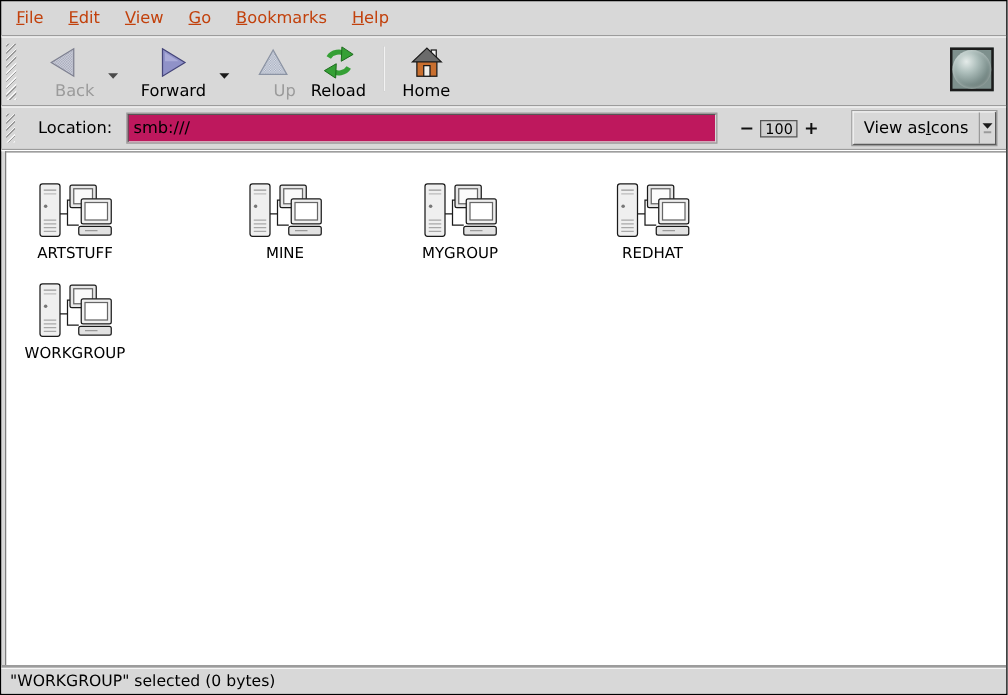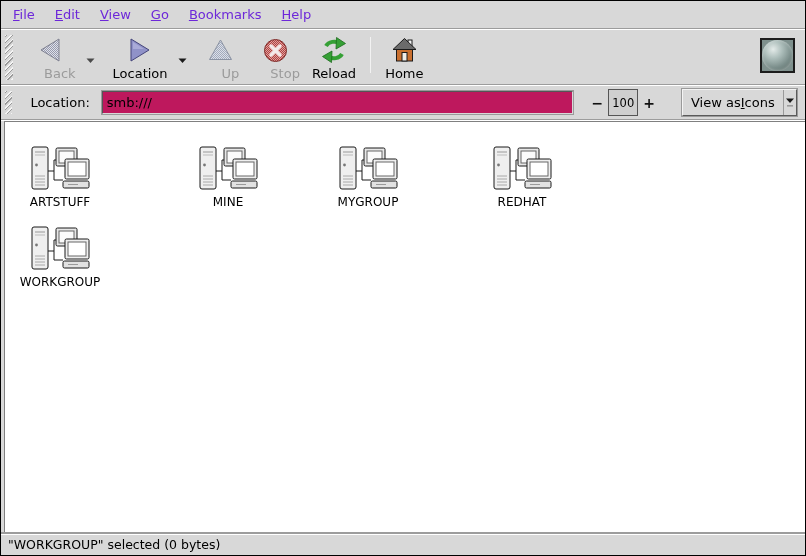--- a/index.html
+++ b/index.html
@@ -14,21 +14,21 @@
     overflow: hidden;
     position: relative;
   }
 
   
   .menubar {
     height: 27px; display: flex; align-items: center;
     padding-left: 2px; flex: 0 0 auto;
   }
   .menu-item {
-    font-size: 13px; color: #6d28d9; padding: 4px 10px; cursor: default;
+    font-size: 13px; color: #c2410c; padding: 4px 10px; cursor: default;
   }
   .menu-item .mn { text-decoration: underline; }
 
   .groove { height: 2px; background: #fff; border-top: 1px solid #9c9c9c; flex: 0 0 auto; }
 
   
   .toolbar {
     height: 54px; display: flex; align-items: flex-start;
     padding: 3px 6px 0 4px; flex: 0 0 auto;
   }
@@ -66,21 +66,21 @@
   .loc-entry {
     width: 508px; height: 23px;
     border: 1px solid; border-color: #565656 #d8d8d8 #d8d8d8 #565656;
     outline: 1px solid #9a9a9a; outline-offset: 0;
     background: #be185d; font: 13px "DejaVu Sans","Liberation Sans",sans-serif;
     padding: 0 4px; color: #000;
   }
   .zoom-ctl { display: flex; align-items: center; margin-left: 14px; }
   .zoom-btn { font-size: 14px; font-weight: bold; color: #111; padding: 0 5px; cursor: default; line-height: 16px; }
   .zoom-box {
-    min-width: 30px; height: 27px; background: #cfcfcf;
+    min-width: 30px; height: 14px; background: #cfcfcf;
     border: 1px solid #555; font-size: 11.5px; color: #000;
     display: flex; align-items: center; justify-content: center; padding: 0 3px;
   }
   .viewas {
     margin-left: 22px; height: 27px; min-width: 115px;
     background: #d8d8d8;
     border: 1px solid; border-color: #f4f4f4 #5a5a5a #5a5a5a #f4f4f4;
     box-shadow: 0 0 0 1px #9a9a9a;
     display: flex; align-items: stretch; cursor: default;
   }
@@ -187,46 +187,37 @@
         </svg>
     </span>
 
     <div class="tb-btn" style="margin-left:8px;">
       <span class="tb-icon">
         <svg width="26" height="26" viewBox="0 0 26 26">
             <polygon points="4,2 22,13 4,24" fill="#9092c8" stroke="#45457a"></polygon>
             <polygon points="6,5 17,12 6,12" fill="#b0b2dc" opacity="0.8"></polygon>
           </svg>
       </span>
-      <span class="tb-label">Location</span>
+      <span class="tb-label">Forward</span>
     </div>
     <span class="tb-chevron">
       <svg width="9" height="7" viewBox="0 0 9 7">
           <polygon points="0.5,1.5 8.5,1.5 4.5,6" fill="#1a1a1a"></polygon>
         </svg>
     </span>
 
     <div class="tb-btn disabled" style="margin-left:6px;">
       <span class="tb-icon">
         <svg width="25" height="24" viewBox="0 0 25 24">
             <polygon points="12.5,2 1.5,21.5 23.5,21.5" fill="url(#chk-blue)" stroke="#8b93a3"></polygon>
           </svg>
       </span>
       <span class="tb-label">Up</span>
     </div>
 
-    <div class="tb-btn disabled">
-      <span class="tb-icon">
-        <svg width="25" height="25" viewBox="0 0 25 25">
-          <circle cx="12.5" cy="12.5" r="11" fill="url(#chk-red)" stroke="#7d2b29"></circle>
-          <path d="M8 8 L17 17 M17 8 L8 17" stroke="#f4eaea" stroke-width="3.4" stroke-linecap="round"></path>
-        </svg>
-      </span>
-      <span class="tb-label">Stop</span>
-    </div>
 
     <div class="tb-btn">
       <span class="tb-icon">
         <svg width="28" height="26" viewBox="0 0 28 26">
           <path d="M6 9 A 9 7.5 0 0 1 20 6.5" fill="none" stroke="#35a035" stroke-width="4"></path>
           <polygon points="16.5,0.5 25.5,6.5 16,12" fill="#35a035" stroke="#1c6b1c" stroke-width="0.8"></polygon>
           <path d="M22 17 A 9 7.5 0 0 1 8 19.5" fill="none" stroke="#35a035" stroke-width="4"></path>
           <polygon points="11.5,25.5 2.5,19.5 12,14" fill="#35a035" stroke="#1c6b1c" stroke-width="0.8"></polygon>
         </svg>
       </span>

